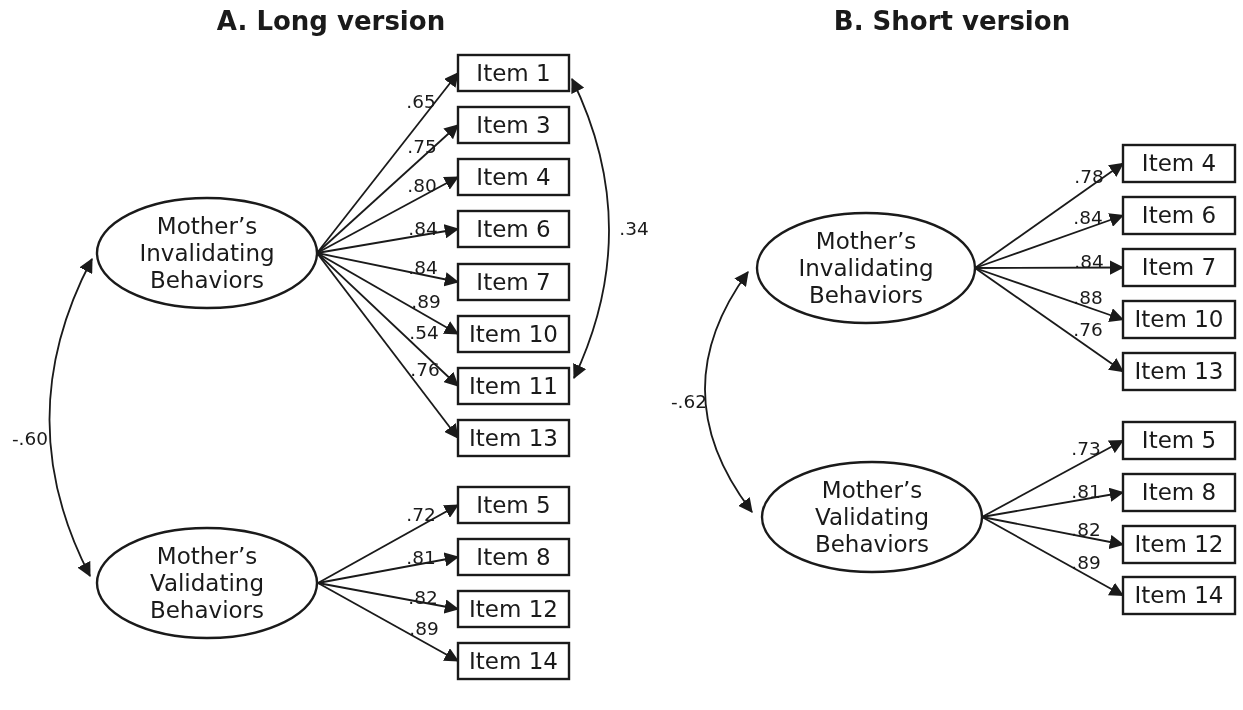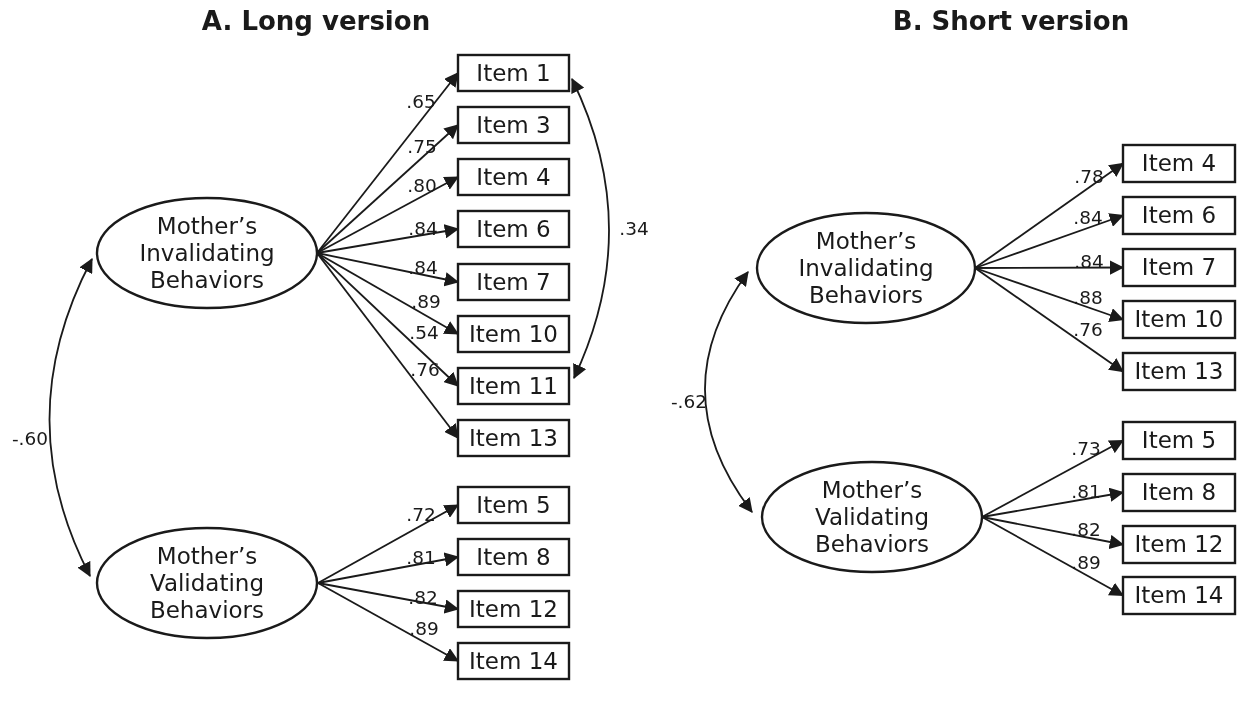--- a/index.html
+++ b/index.html
@@ -131,15 +131,15 @@
         <text x="1086" y="454.5" class="loading-text">.73</text>
         <text x="1179" y="500" class="item-text">Item 8</text>
         <text x="1086" y="497.5" class="loading-text">.81</text>
         <text x="1179" y="552" class="item-text">Item 12</text>
         <text x="1086" y="535.5" class="loading-text">.82</text>
         <text x="1179" y="603" class="item-text">Item 14</text>
         <text x="1086" y="568.5" class="loading-text">.89</text>
         <text class="factor-text"><tspan x="872" y="498">Mother’s</tspan><tspan x="872" y="525">Validating</tspan><tspan x="872" y="552">Behaviors</tspan></text>
       </g>
   </svg>
-  <div class="panel-title" id="title-0" style="left: 316px; text-align: center;">A. Long version</div>
-  <div class="panel-title" id="title-1" style="left: 1011px;">B. Short version</div>
+  <div class="panel-title" id="title-0" style="left: 331px; text-align: center;">A. Long version</div>
+  <div class="panel-title" id="title-1" style="left: 952px;">B. Short version</div>
 </div>
 
 </body></html>

